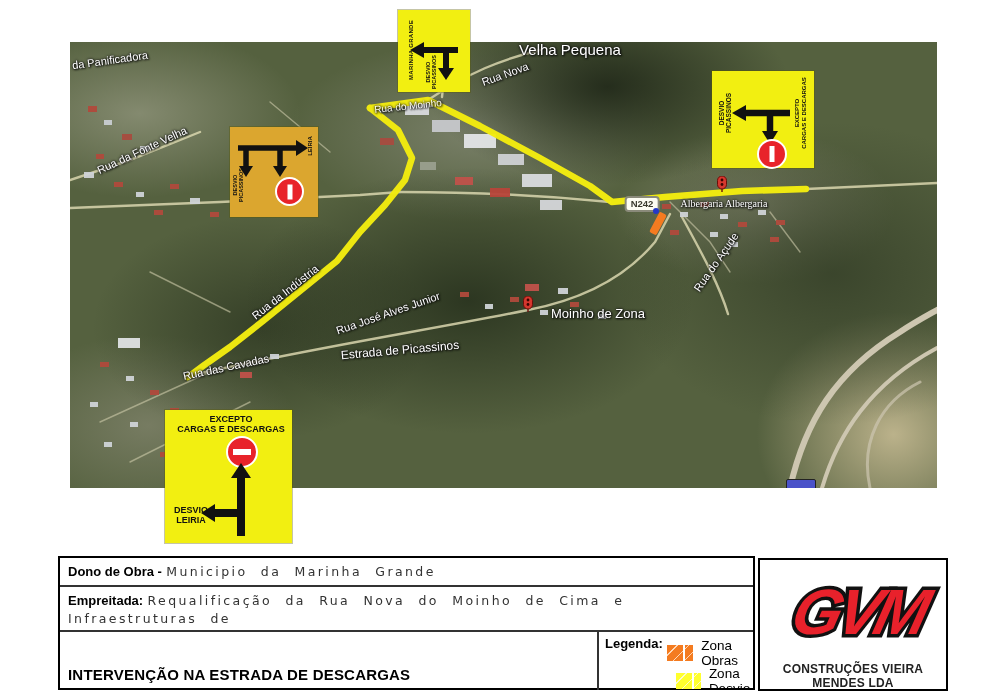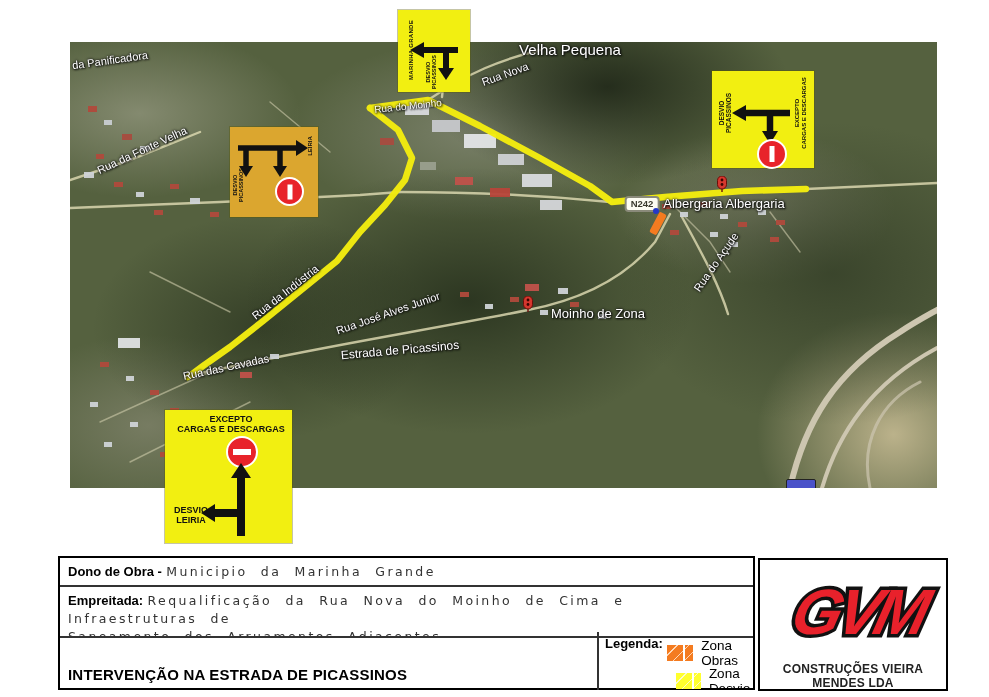--- a/index.html
+++ b/index.html
@@ -45,21 +45,21 @@
         transform:translate(-50%,0);white-space:nowrap;}
   .vtxt span,.htxt span{display:block;}
   .noentry{position:absolute;border-radius:50%;background:#E8232A;border:2px solid #fff;}
   .noentry .bar{position:absolute;left:50%;top:50%;background:#fff;transform:translate(-50%,-50%);}
 
   
   .tblock{position:absolute;left:58px;top:556px;width:697px;height:134px;
           border:2px solid #000;box-sizing:border-box;background:#fff;}
   .trow{position:absolute;box-sizing:border-box;overflow:hidden;}
   .r1{left:0;top:0;width:100%;height:29px;border-bottom:2px solid #333;padding:4px 0 0 8px;}
-  .r2{left:0;top:29px;width:100%;height:51px;border-bottom:2px solid #333;padding:4px 0 0 8px;}
+  .r2{left:0;top:29px;width:100%;height:45px;border-bottom:2px solid #333;padding:4px 0 0 8px;}
   .r3{left:0;top:74px;width:537px;height:28px;border-bottom:2px solid #333;padding:5px 0 0 8px;}
   .r4{left:0;top:102px;width:537px;height:30px;padding:6px 0 0 8px;}
   .legend-cell{left:537px;top:74px;width:156px;height:58px;border-left:2px solid #333;padding:2px 0 0 6px;}
   .blabel{font-weight:bold;font-size:13px;color:#000;}
   .cad{font-family:"DejaVu Sans",sans-serif;font-size:12.5px;color:#333;
        letter-spacing:2.4px;word-spacing:7px;margin-top:8px;}
   .cad2{display:block;margin-top:2px;}
   .dtitle{font-size:15px;color:#000;font-weight:500;}
   .ititle{font-size:15px;color:#000;font-weight:600;letter-spacing:.2px;}
   .legend-label{font-size:13px;font-weight:600;color:#000;}
@@ -178,21 +178,21 @@
     <span class="street" style="left:500px;top:7px;font-size:15px;">Velha Pequena</span>
     <span class="street" style="left:40px;top:18px;transform:translate(-50%,-50%) rotate(-8deg);">da Panificadora</span>
     <span class="street" style="left:435px;top:32px;transform:translate(-50%,-50%) rotate(-20deg);">Rua Nova</span>
     <span class="street" style="left:72px;top:108px;transform:translate(-50%,-50%) rotate(-25deg);">Rua da Fonte Velha</span>
     <span class="street" style="left:338px;top:64px;font-size:10px;opacity:.9;transform:translate(-50%,-50%) rotate(-6deg);">Rua do Moinho</span>
     <span class="street" style="left:215px;top:250px;transform:translate(-50%,-50%) rotate(-38deg);">Rua da Indústria</span>
     <span class="street" style="left:318px;top:271px;transform:translate(-50%,-50%) rotate(-19deg);">Rua José Alves Junior</span>
     <span class="street" style="left:156px;top:325px;transform:translate(-50%,-50%) rotate(-12deg);">Rua das Cavadas</span>
     <span class="street" style="left:330px;top:308px;font-size:12px;transform:translate(-50%,-50%) rotate(-5deg);">Estrada de Picassinos</span>
     <span class="street" style="left:646px;top:220px;transform:translate(-50%,-50%) rotate(-55deg);">Rua do Açude</span>
-    <span class="street" style="left:654px;top:161px;font-size:13px;">Albergaria  Albergaria</span>
+    <span class="street" style="left:654px;top:161px;font-size:10px;font-family:Liberation Serif, serif;">Albergaria  Albergaria</span>
     <span class="street" style="left:528px;top:271px;font-size:13px;">Moinho de Zona</span>
 
     <span class="badge" style="left:548px;top:162px;margin-left:24px;">N242</span>
 
     <svg class="pin" style="left:652px;top:150px;" width="11" height="16">
       <rect x="1" y="0" width="9" height="13" rx="4.5" fill="#d6372e" stroke="#6b0f0a"></rect>
       <circle cx="5.5" cy="4" r="1.4" fill="#3c0503"></circle>
         <circle cx="5.5" cy="8.5" r="1.4" fill="#3c0503"></circle>
       <rect x="4.8" y="13" width="1.4" height="3" fill="#6b0f0a"></rect>
     </svg>
@@ -290,21 +290,21 @@
     <div class="trow r1">
       <span class="blabel">Dono de Obra -</span>
       <span class="cad">Municipio da Marinha Grande</span>
     </div>
     <div class="trow r2">
       <span class="blabel">Empreitada:</span>
       <span class="cad">Requalificação da Rua Nova do Moinho de Cima e Infraestruturas de</span>
       <span class="cad cad2">Saneamento dos Arruamentos Adjacentes</span>
     </div>
     <div class="trow r4">
-      <span class="ititle">INTERVENÇÃO NA ESTRADA DE PICASSINOS</span>
+      <span class="ititle">INTERVENÇÃO NA ESTRADA DE DESCARGAS</span>
     </div>
     <div class="trow legend-cell">
       <span class="legend-label">Legenda:</span>
       <div class="legend-item" style="left:68px;top:6px;">
         <span class="swatch obras"></span>
         <span class="txt">Zona Obras</span>
       </div>
       <div class="legend-item" style="left:77px;top:34px;">
         <span class="swatch desvio"></span>
         <span class="txt">Zona Desvio</span>

